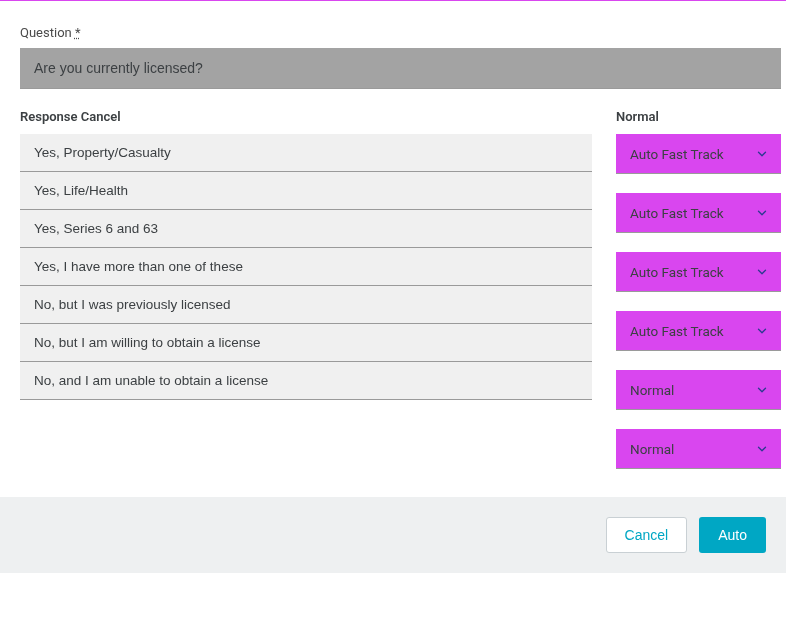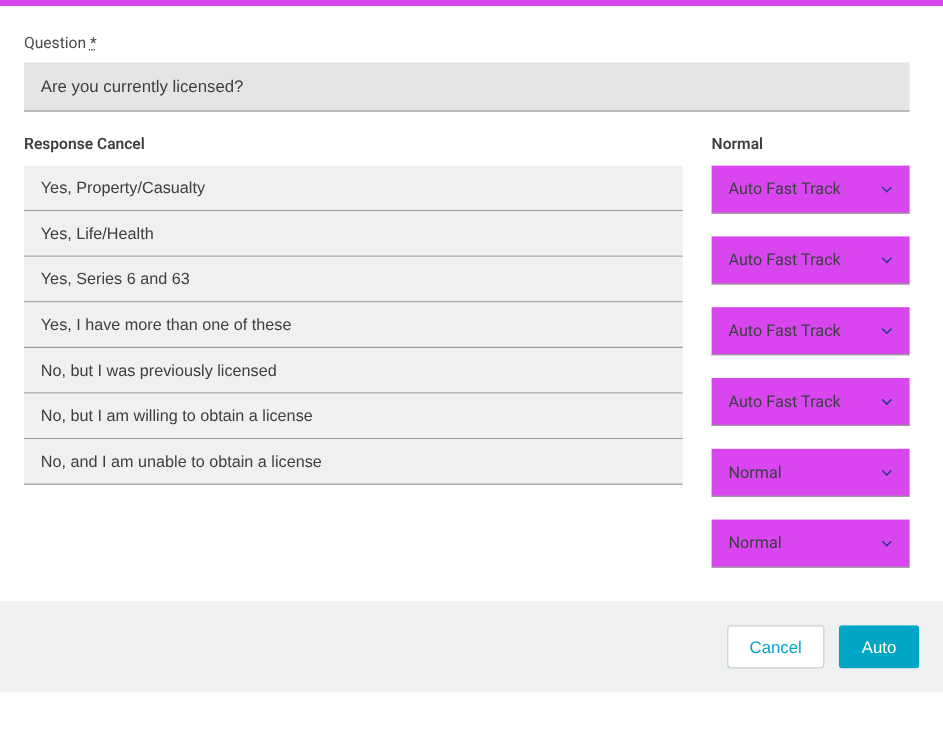--- a/index.html
+++ b/index.html
@@ -5,33 +5,33 @@
   * { box-sizing: border-box; }
   body {
     margin: 0;
     font-family: -apple-system, BlinkMacSystemFont, "Segoe UI", Roboto, Arial, sans-serif;
     font-size: 14px;
     color: #3c4043;
     background: #fff;
     width: 786px;
   }
   .content {
-    padding: 24px 28px 28px 20px;
-    border-top: 5px solid #d946ef;
+    padding: 24px 5px 28px 20px;
+    border-top: 1px solid #d946ef;
   }
   .field-label {
     font-size: 13px;
     color: #4a4a4a;
     margin-bottom: 8px;
   }
   .req {
     text-decoration: underline dotted;
   }
   .question-input {
-    background: #e5e5e5;
+    background: #a3a3a3;
     border: none;
     border-bottom: 1px solid #9a9a9a;
     padding: 12px 14px;
     font-size: 14px;
     color: #3c4043;
     width: 100%;
   }
   .columns {
     display: flex;
     gap: 24px;

